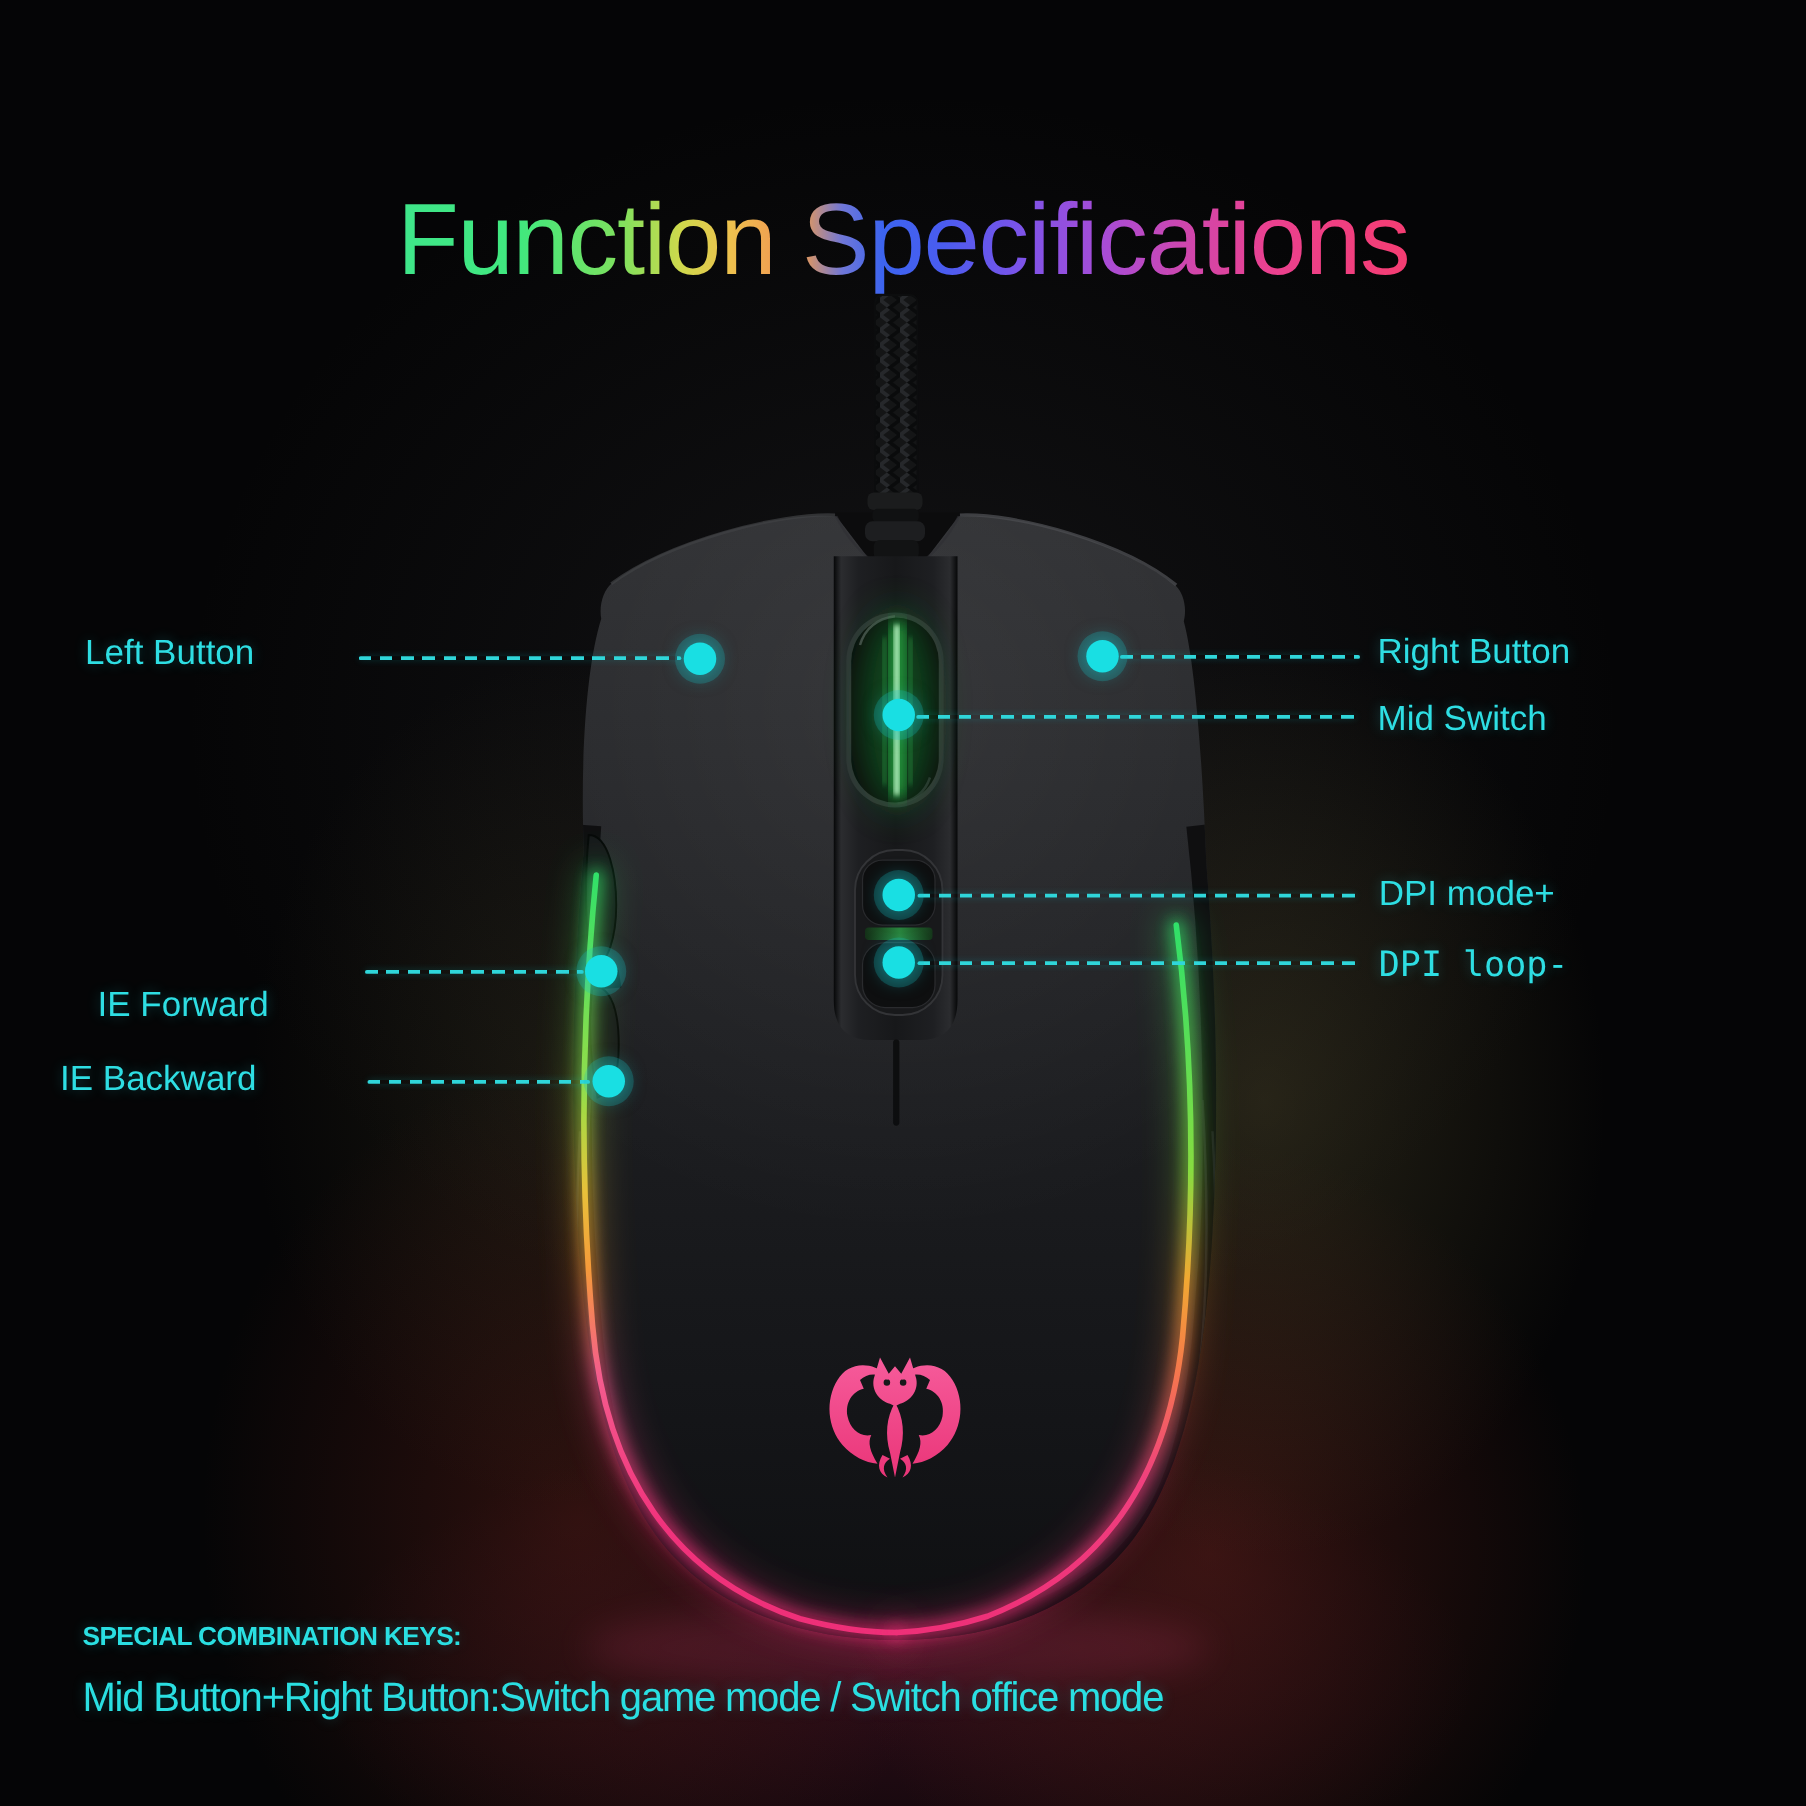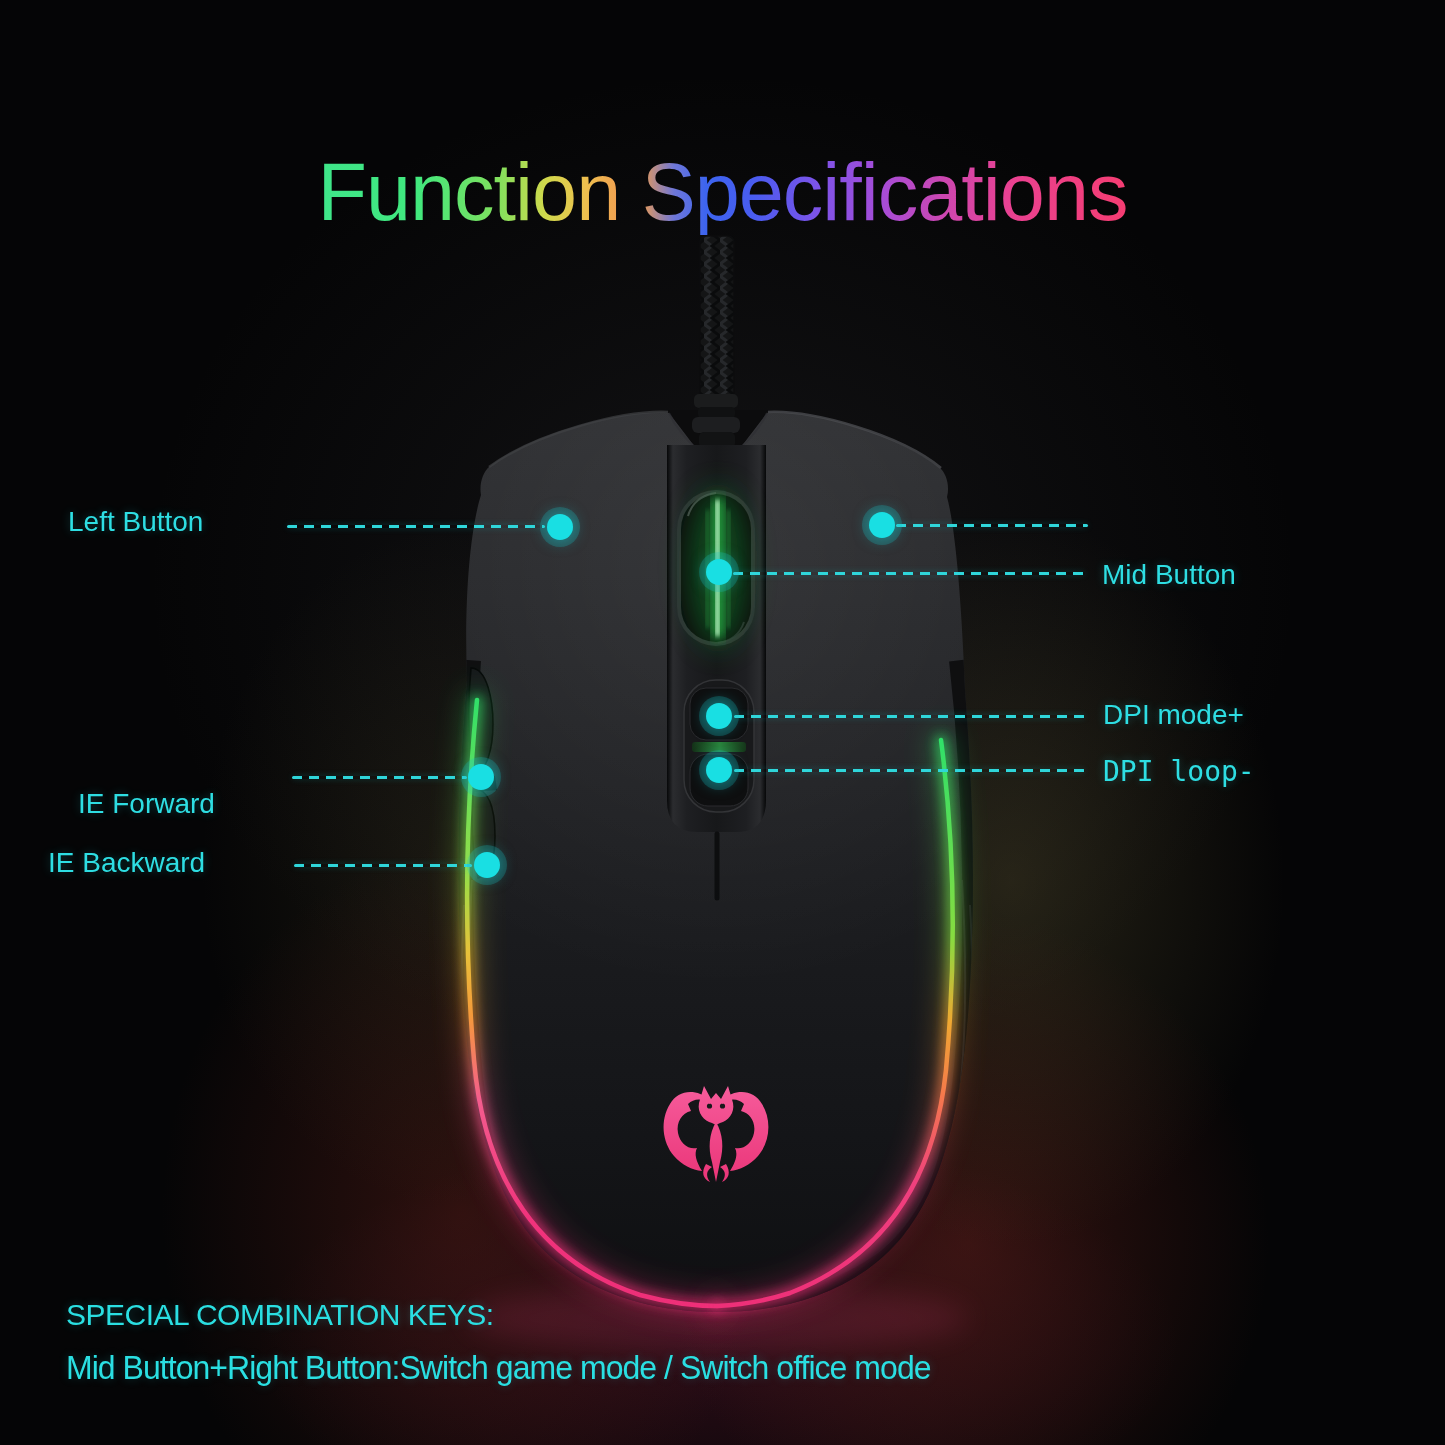--- a/index.html
+++ b/index.html
@@ -55,21 +55,21 @@
   }
   .pt-left{left:547px;top:514px;}
   .pt-right{left:869px;top:512px;}
   .pt-mid{left:706px;top:559px;}
   .pt-dpi-plus{left:706px;top:703px;}
   .pt-dpi-minus{left:706px;top:757px;}
   .pt-ie-forward{left:468px;top:764px;}
   .pt-ie-backward{left:474px;top:852px;}
   .footer{position:absolute;left:66px;top:1298px;z-index:20;color:#2adfe2;}
   .footer-heading{
-    font-size:30px;font-weight:normal;letter-spacing:-.5px;
+    font-size:21px;font-weight:bold;letter-spacing:-.5px;
     text-shadow:0 0 10px rgba(35,215,222,.30);
   }
   .footer-line{
     margin-top:17px;font-size:33px;letter-spacing:-1px;
     transform:scaleX(.97);transform-origin:left;
     text-shadow:0 0 10px rgba(35,215,222,.25);
   }
 </style>
 </head>
 <body>
@@ -277,21 +277,22 @@
 
   <div class="dot pt-left"></div>
   <div class="dot pt-right"></div>
   <div class="dot pt-mid"></div>
   <div class="dot pt-dpi-plus"></div>
   <div class="dot pt-dpi-minus"></div>
   <div class="dot pt-ie-forward"></div>
   <div class="dot pt-ie-backward"></div>
 
   <div class="callout co-left-button">Left Button</div>
-  <div class="callout co-mid-button">Mid Button</div>
+  <div class="callout co-right-button">Right Button</div>
+  <div class="callout co-mid-button">Mid Switch</div>
   <div class="callout co-dpi-plus">DPI mode+</div>
   <div class="callout co-dpi-minus">DPI loop-</div>
   <div class="callout co-ie-forward">IE Forward</div>
   <div class="callout co-ie-backward">IE Backward</div>
 
   <div class="footer">
     <div class="footer-heading">SPECIAL COMBINATION KEYS:</div>
     <div class="footer-line">Mid Button+Right Button:Switch game mode / Switch office mode</div>
   </div>
 

